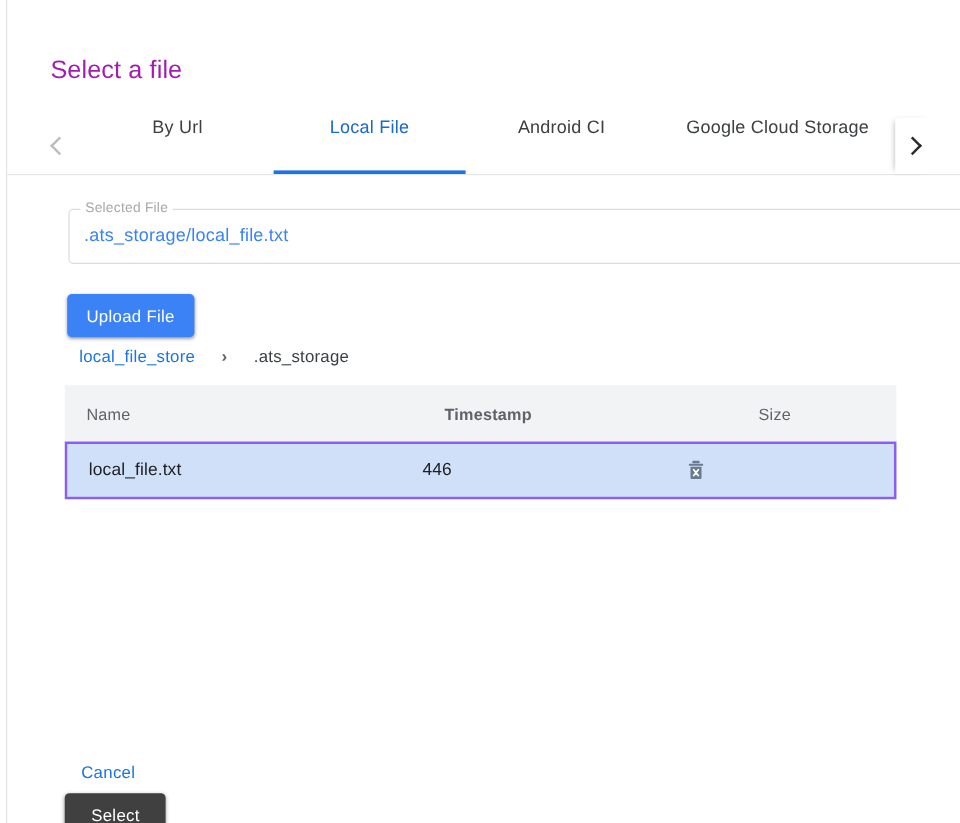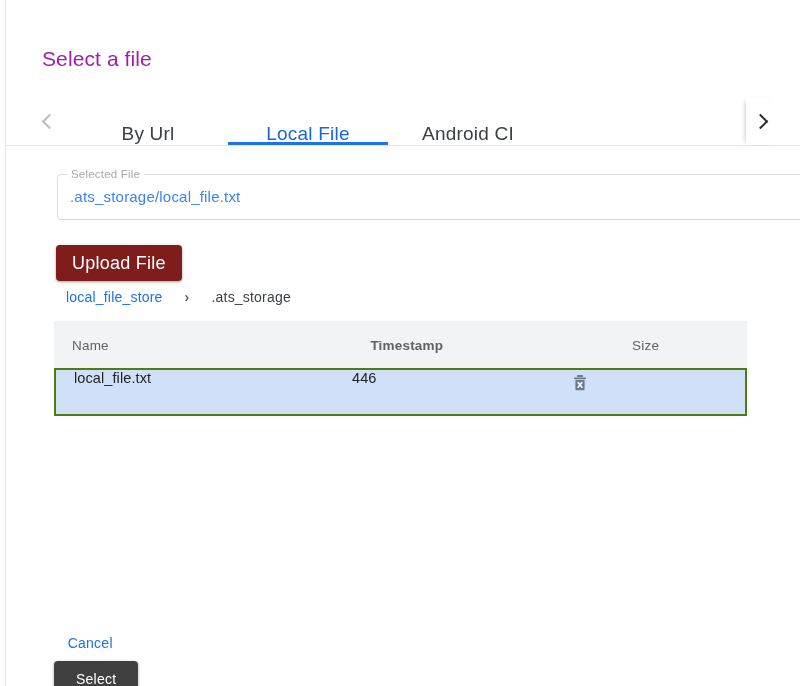--- a/index.html
+++ b/index.html
@@ -81,23 +81,23 @@
   .tabs {
     position: absolute;
     left: 62px;
     top: 0;
     height: 47px;
     display: flex;
     align-items: stretch;
   }
   .tab {
     display: flex;
-    align-items: flex-end;
-    justify-content: center;
-    font-size: 19px;
+    align-items: flex-start;
+    justify-content: center;
+    font-size: 15px;
     letter-spacing: 0.2px;
     color: #3c4043;
     cursor: pointer;
     user-select: none;
     position: relative;
     box-sizing: border-box;
   }
   .tab.t0 { width: 160px; }
   .tab.t1 { width: 160px; }
   .tab.t2 { width: 160px; }
@@ -159,23 +159,23 @@
   
   .upload-btn {
     position: absolute;
     left: 50px;
     top: 245px;
     height: 36px;
     padding: 0 16px;
     display: flex;
     align-items: center;
     justify-content: center;
-    background: #7f1d1d;
+    background: #3b82f6;
     color: #ffffff;
-    font-size: 18px;
+    font-size: 14px;
     font-family: "Liberation Sans", sans-serif;
     letter-spacing: 0.25px;
     border: none;
     border-radius: 4px;
     cursor: pointer;
     box-shadow: 0 1px 2px rgba(60,64,67,0.3), 0 1px 3px 1px rgba(60,64,67,0.15);
   }
 
   
   .breadcrumb {
@@ -217,24 +217,24 @@
     align-items: center;
     height: 48px;
     background: #f2f3f5;
     font-size: 13.5px;
     color: #5f6368;
     letter-spacing: 0.2px;
     gap: 28px;
   }
   .tbl-row {
     display: flex;
-    align-items: flex-start;
+    align-items: center;
     height: 44px;
     background: #cfe0f8;
-    border: 2px solid #4d7c0f;
+    border: 2px solid #8b5cf6;
     box-sizing: content-box;
     margin-top: -1px;
     font-size: 14.5px;
     color: #202124;
     letter-spacing: 0.1px;
     cursor: pointer;
   }
   .c-name  { width: 296px; padding-left: 18px; box-sizing: border-box; }
   .c-time  { width: 240px; text-align: left; font-weight: bold; }
   .c-size  { width: 90px;  text-align: left; }
@@ -312,20 +312,23 @@
 
     <div class="tabs">
       <div class="tab t0">
         <span>By Url</span>
       </div>
       <div class="tab t1 active">
         <span>Local File</span>
       </div>
       <div class="tab t2">
         <span>Android CI</span>
+      </div>
+      <div class="tab t3">
+        <span>Google Cloud Storage</span>
       </div>
     </div>
 
     <div class="tab-scroll-btn right">
       <span class="chev rt"></span>
     </div>
   </div>
 
   <div class="field-wrap">
     <div class="field-outline"></div>

